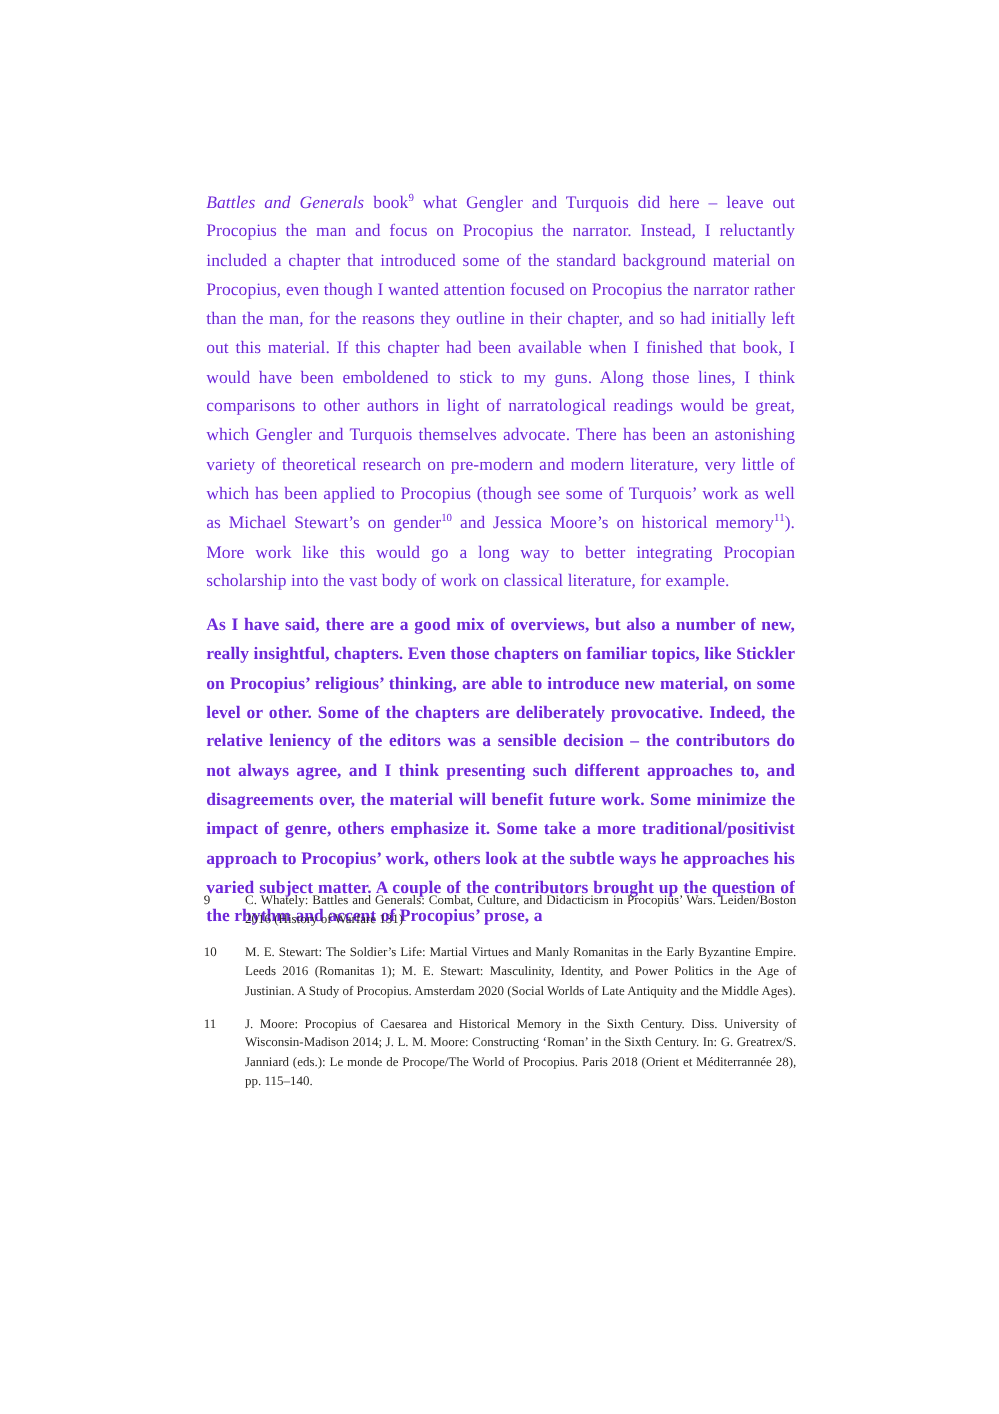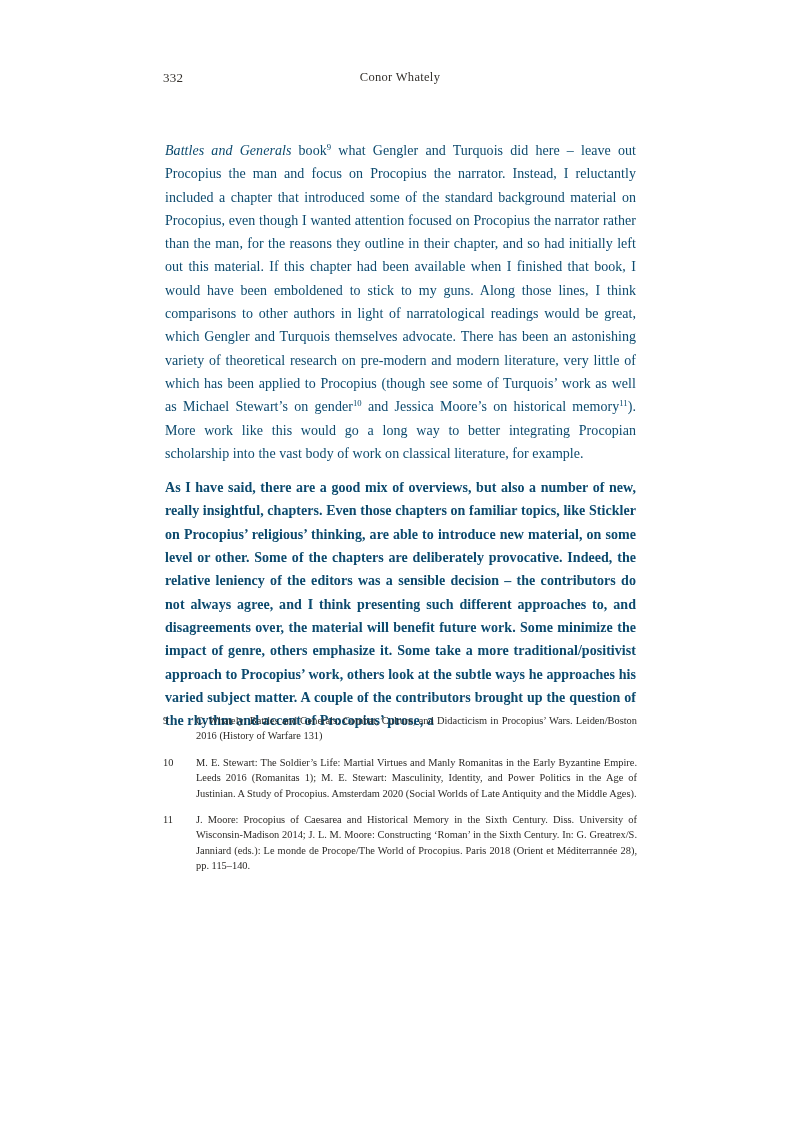--- a/index.html
+++ b/index.html
@@ -49,27 +49,27 @@
 
   
   .body-block {
     position: absolute;
     top: 139px;
     left: 165px;
     width: 471px;
   }
 
   .para {
-    margin: 0 0 11px 0;
+    margin: 12px 0 11px 0;
     font-size: 14px;
     line-height: 23.3px;
     text-align: justify;
     text-justify: inter-word;
     letter-spacing: 0.05px;
-    color: #0c4a6e;
+    color: #6d28d9;
     hyphens: manual;
   }
 
   .para:last-child {
     margin-bottom: 0;
     font-weight: bold;
   }
 
   .para i {
     font-style: italic;
@@ -117,24 +117,20 @@
 
   .fn-text {
     display: block;
   }
 </style>
 </head>
 <body>
 
 <div class="page">
 
-  <div class="running-head">
-    <span class="folio">332</span>
-    <span class="head-title">Conor Whately</span>
-  </div>
 
   <div class="body-block">
 
     <p class="para"><i>Battles and Generals</i><span> book</span><sup>9</sup><span> what Gengler and Turquois did here – leave out Procopius the man and focus on Procopius the narrator. Instead, I reluctantly included a chapter that introduced some of the standard background material on Procopius, even though I wanted attention focused on Procopius the narrator rather than the man, for the reasons they outline in their chapter, and so had initially left out this material. If this chapter had been available when I finished that book, I would have been emboldened to stick to my guns. Along those lines, I think comparisons to other authors in light of narratological readings would be great, which Gengler and Turquois themselves advocate. There has been an astonishing variety of theoretical research on pre-modern and modern literature, very little of which has been applied to Procopius (though see some of Turquois’ work as well as Michael Stewart’s on gender</span><sup>10</sup><span> and Jessica Moore’s on historical memory</span><sup>11</sup><span>). More work like this would go a long way to better integrating Procopian scholarship into the vast body of work on classical literature, for example.</span></p>
 
     <p class="para">As I have said, there are a good mix of overviews, but also a number of new, really insightful, chapters. Even those chapters on familiar topics, like Stickler on Procopius’ religious’ thinking, are able to introduce new material, on some level or other. Some of the chapters are deliberately provocative. Indeed, the relative leniency of the editors was a sensible decision – the contributors do not always agree, and I think presenting such different approaches to, and disagreements over, the material will benefit future work. Some minimize the impact of genre, others emphasize it. Some take a more traditional/positivist approach to Procopius’ work, others look at the subtle ways he approaches his varied subject matter. A couple of the contributors brought up the question of the rhythm and accent of Procopius’ prose, a</p>
 
   </div>
 
   <div class="footnotes">

